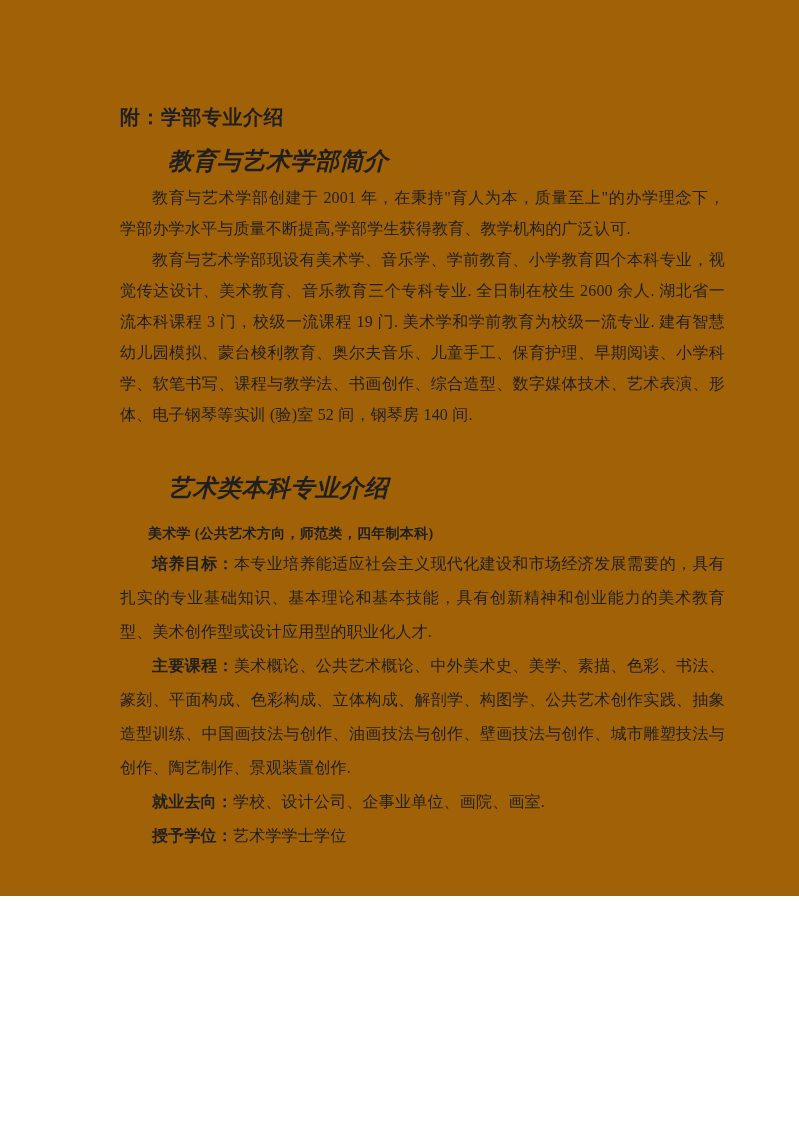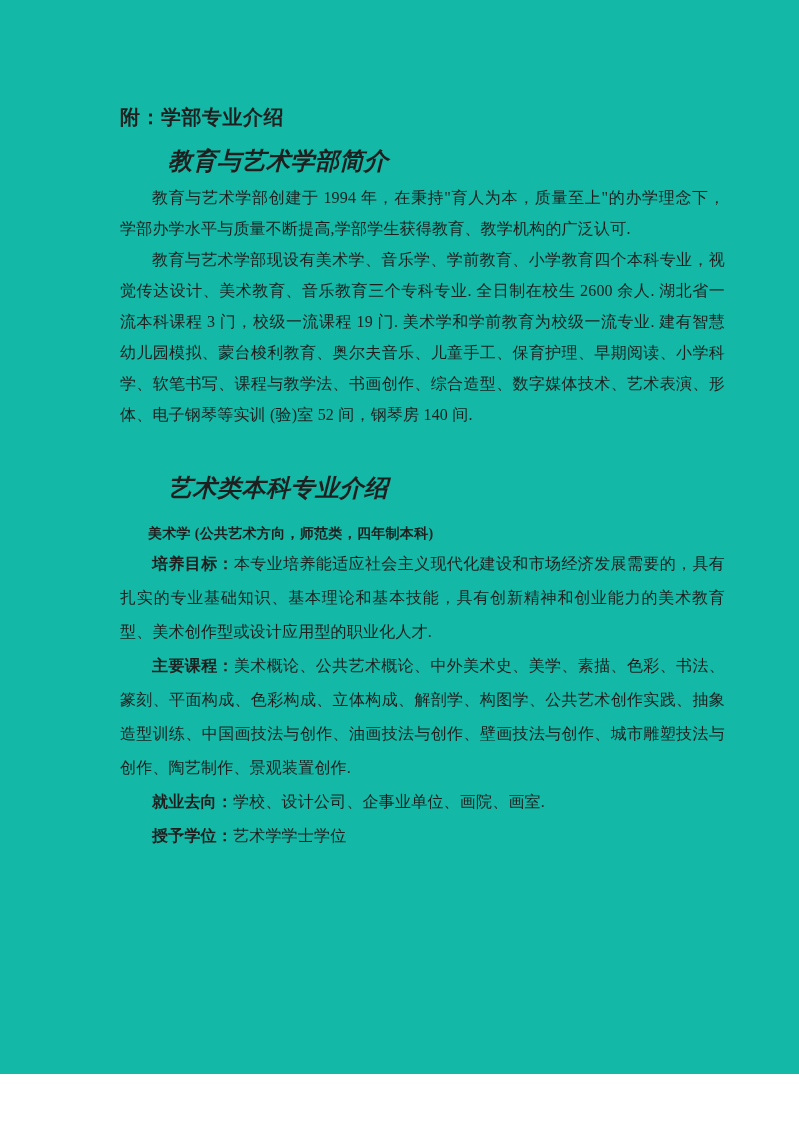--- a/index.html
+++ b/index.html
@@ -3,23 +3,23 @@
 <meta charset="utf-8">
 <style>
   html, body {
     margin: 0;
     padding: 0;
     background: #ffffff;
   }
   .page {
     position: relative;
     width: 799px;
-    height: 1074px;
+    height: 896px;
     box-sizing: border-box;
-    background: #14b8a6;
+    background: #a16207;
     padding: 104px 74px 0 120px;
     font-family: "Liberation Serif", "DejaVu Serif", serif;
     color: #1f1f1f;
     overflow: hidden;
   }
   .attachment-heading {
     margin: 0;
     font-size: 20px;
     line-height: 26px;
     font-weight: bold;
@@ -62,21 +62,21 @@
 </style>
 </head>
 <body>
 
 <div class="page">
 
   <h1 class="attachment-heading">附：学部专业介绍</h1>
 
   <h2 class="center-title">教育与艺术学部简介</h2>
 
-  <p class="body s1 gap-top">教育与艺术学部创建于 1994 年，在秉持"育人为本，质量至上"的办学理念下，学部办学水平与质量不断提高,学部学生获得教育、教学机构的广泛认可.</p>
+  <p class="body s1 gap-top">教育与艺术学部创建于 2001 年，在秉持"育人为本，质量至上"的办学理念下，学部办学水平与质量不断提高,学部学生获得教育、教学机构的广泛认可.</p>
 
   <p class="body s1">教育与艺术学部现设有美术学、音乐学、学前教育、小学教育四个本科专业，视觉传达设计、美术教育、音乐教育三个专科专业. 全日制在校生 2600 余人. 湖北省一流本科课程 3 门，校级一流课程 19 门. 美术学和学前教育为校级一流专业. 建有智慧幼儿园模拟、蒙台梭利教育、奥尔夫音乐、儿童手工、保育护理、早期阅读、小学科学、软笔书写、课程与教学法、书画创作、综合造型、数字媒体技术、艺术表演、形体、电子钢琴等实训 (验)室 52 间，钢琴房 140 间.</p>
 
 
   <h2 class="center-title second">艺术类本科专业介绍</h2>
 
   <h3 class="major-heading">美术学 (公共艺术方向，师范类，四年制本科)</h3>
 
   <p class="body s2">
     <b>培养目标：</b><span>本专业培养能适应社会主义现代化建设和市场经济发展需要的，具有扎实的专业基础知识、基本理论和基本技能，具有创新精神和创业能力的美术教育型、美术创作型或设计应用型的职业化人才.</span>

